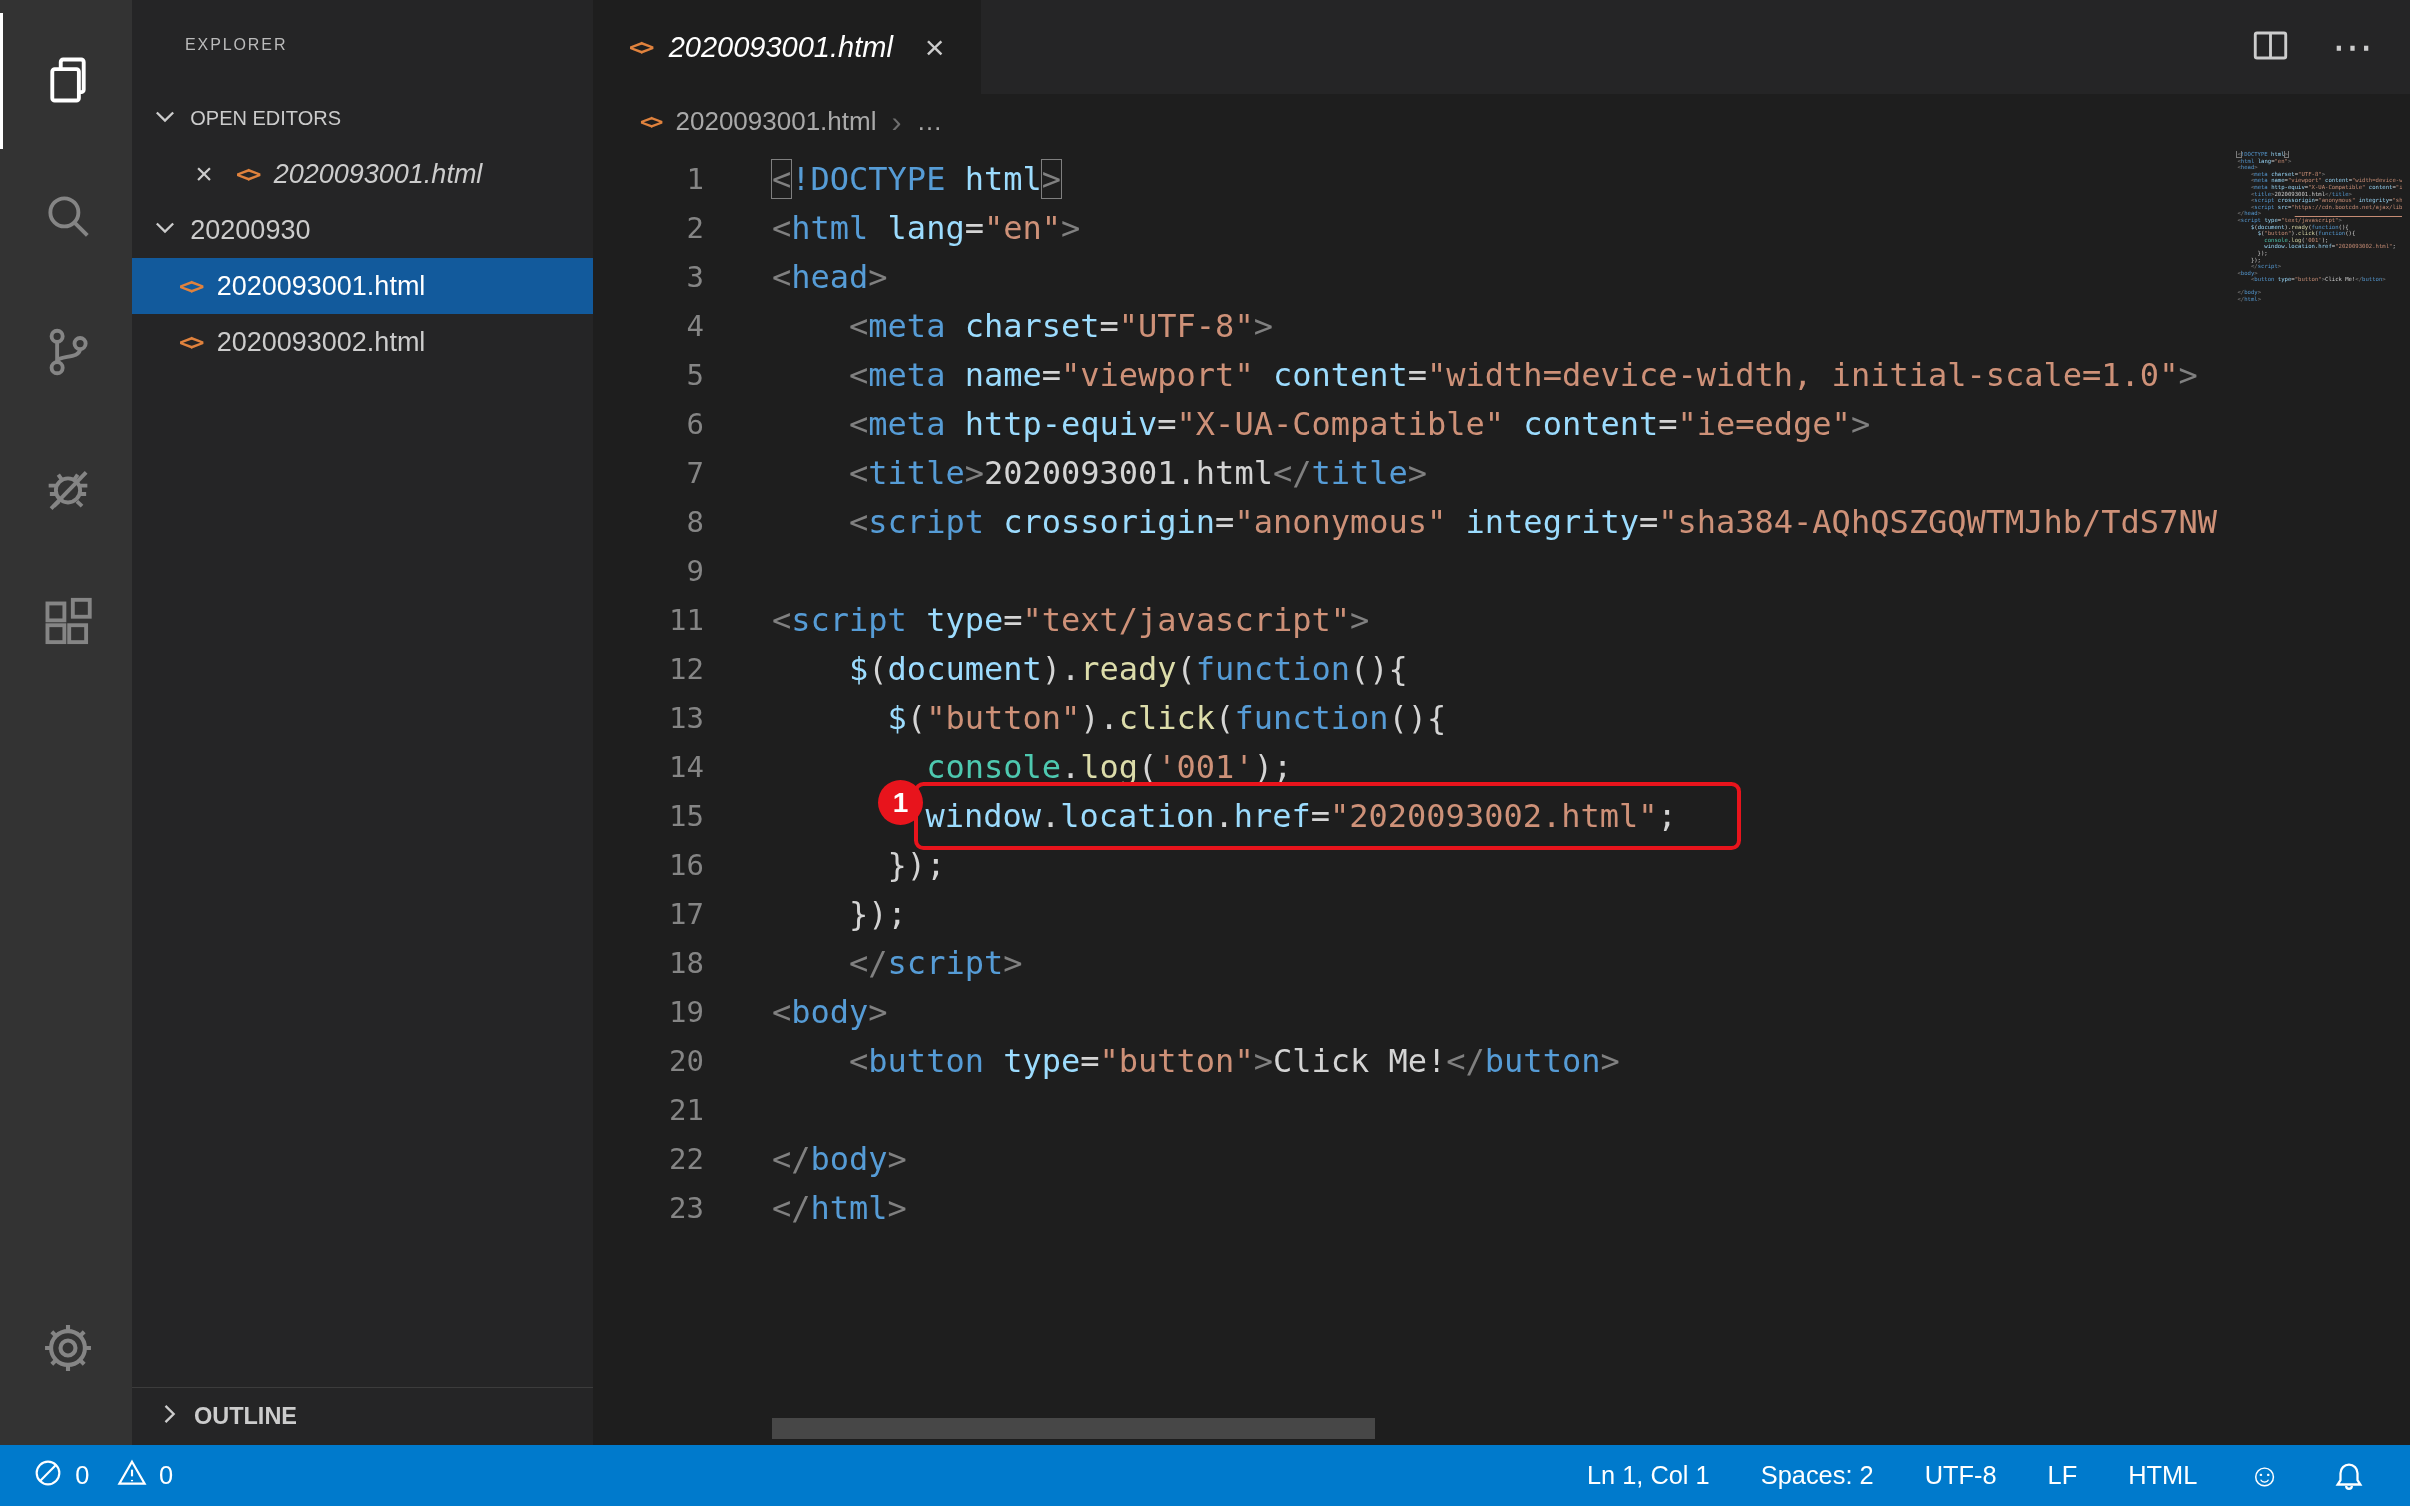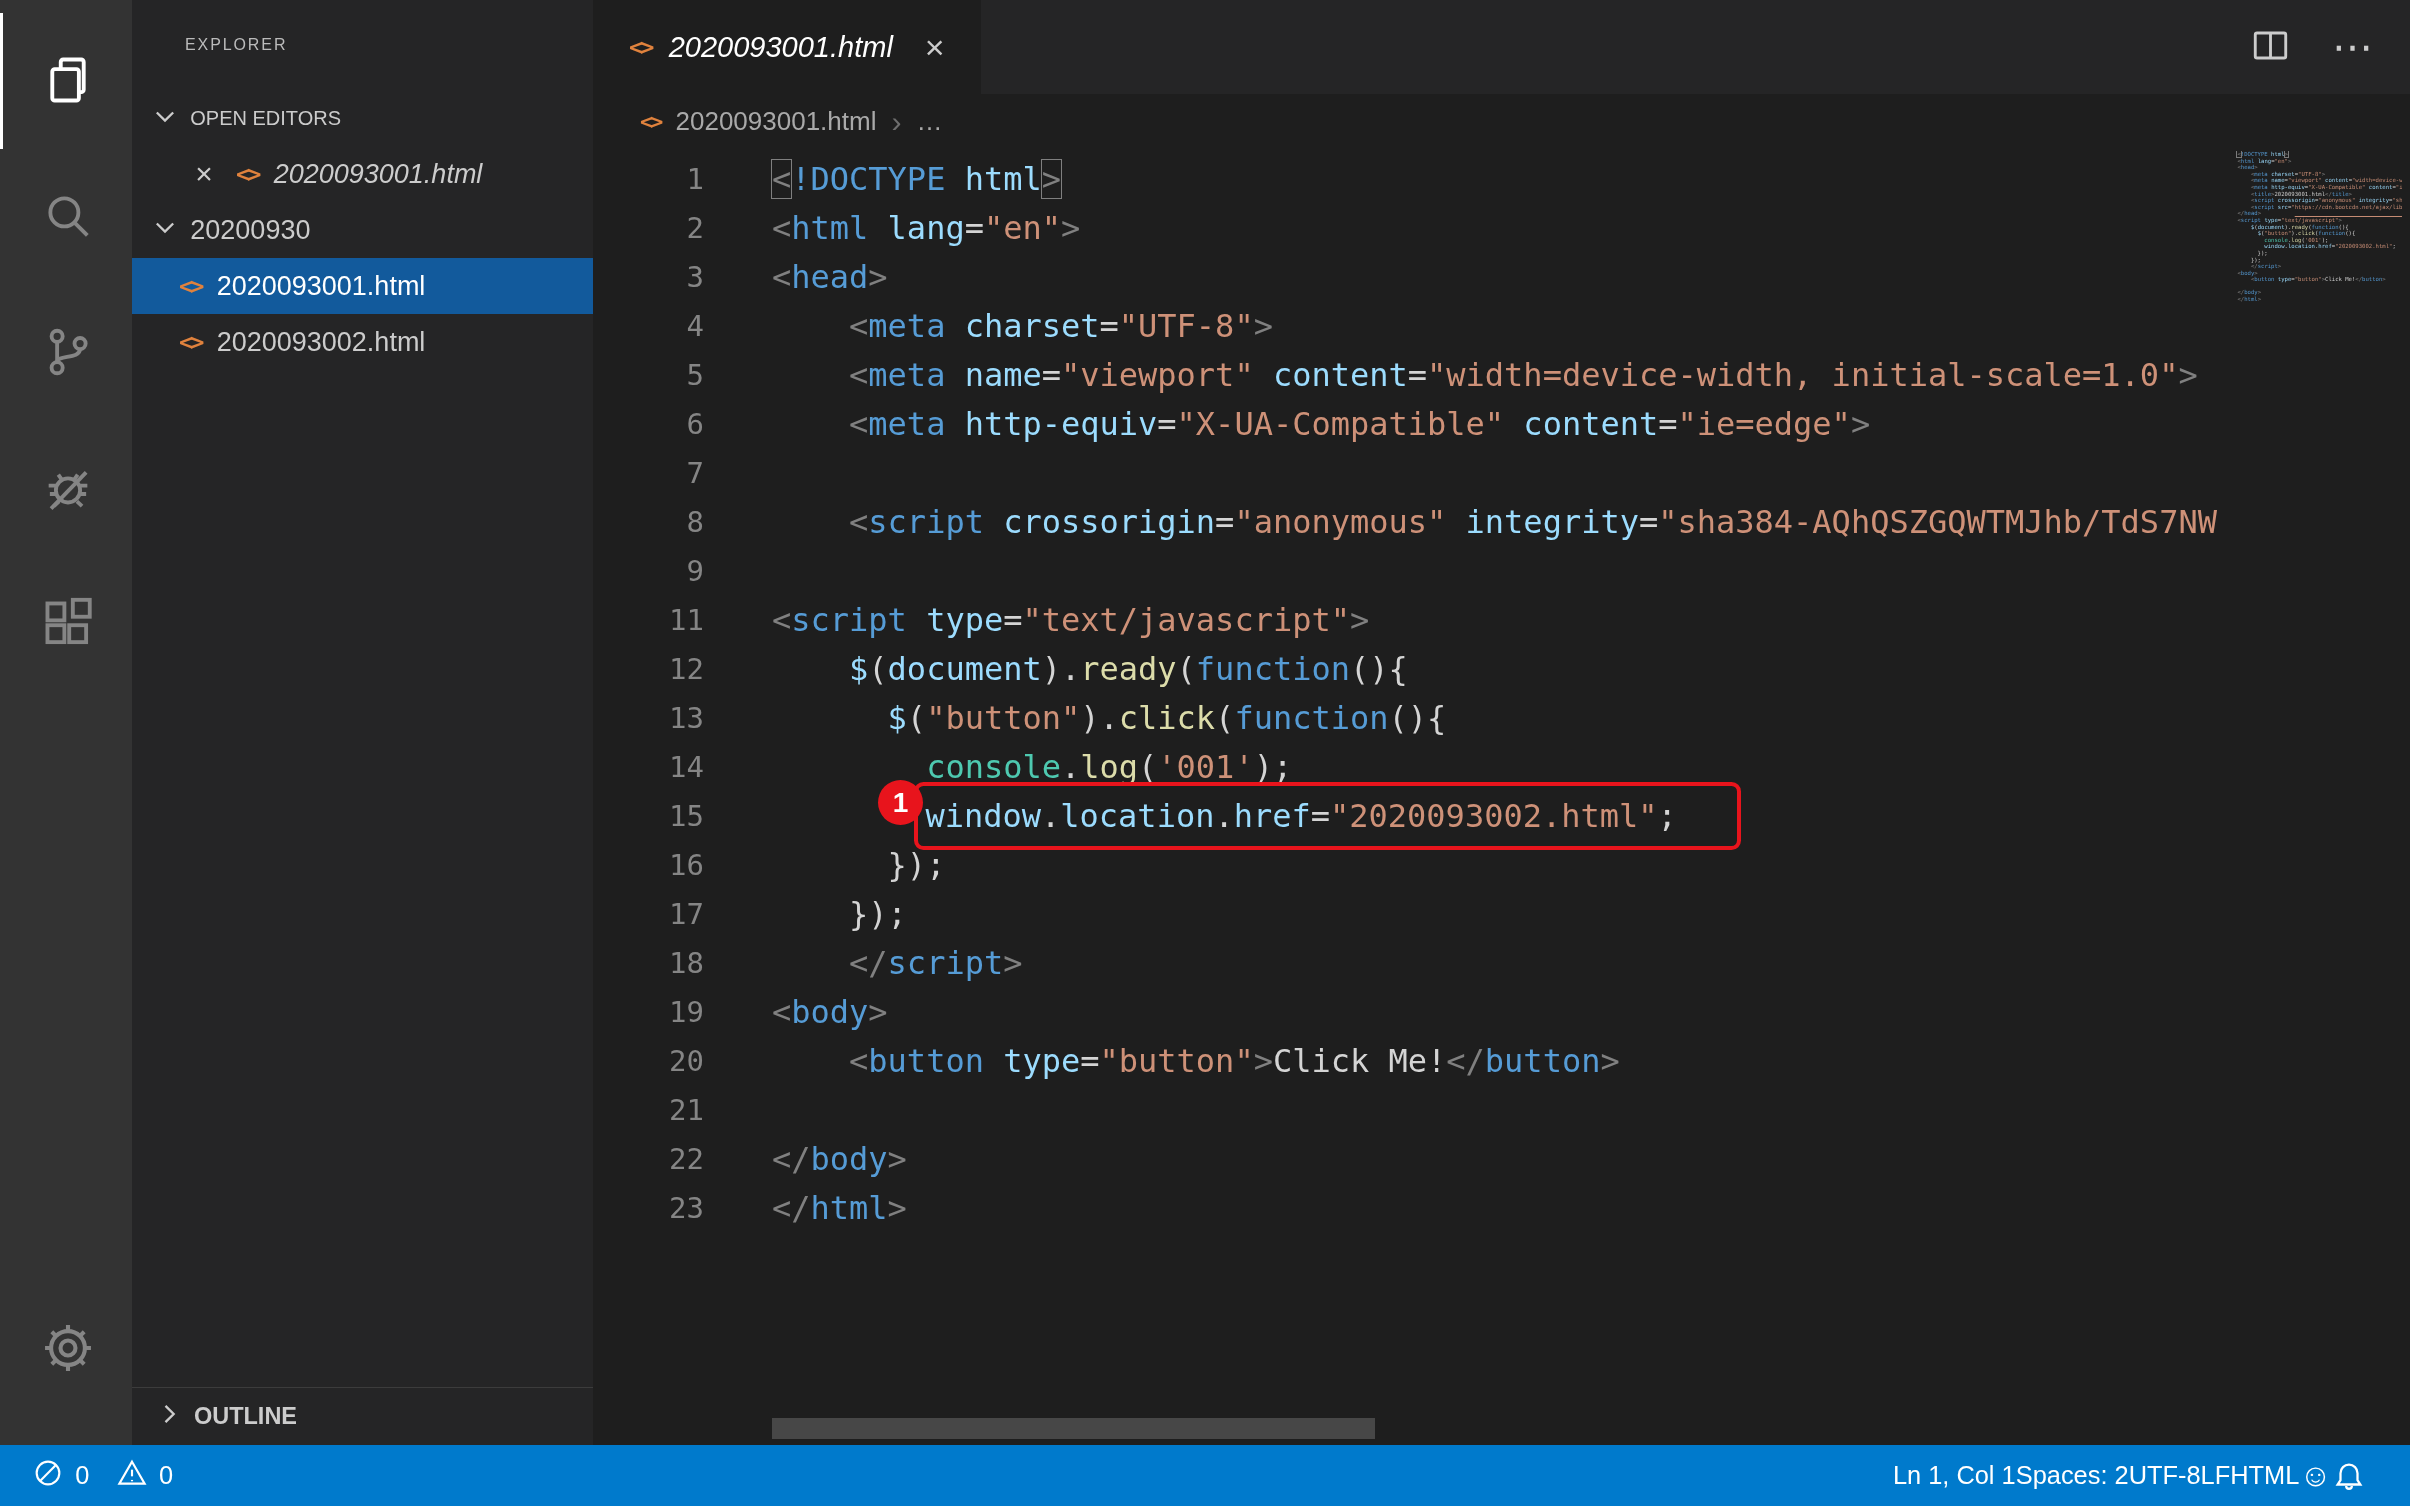--- a/index.html
+++ b/index.html
@@ -68,21 +68,21 @@
   .minimap .code-line{height:6.6px;line-height:6.6px}
   .minimap .code-text{padding-left:3.8px}
   .hscroll{position:absolute;left:179px;bottom:5.6px;width:603px;height:21px;background:rgba(121,121,121,.45);cursor:pointer}
 
   
   .status-bar{height:61px;background:#007acc;display:flex;align-items:center;color:#ffffff;font-size:25.4px;padding:0 19px}
   .sb-left{display:flex;align-items:center;gap:11.3px;padding-left:13px;cursor:pointer}
   .sb-left svg{width:32px;height:32px}
   .sb-left svg *{stroke:#ffffff}
   .sb-num{margin-right:15px}
-  .sb-right{margin-left:auto;display:flex;align-items:center;padding-right:26px}
+  .sb-right{margin-left:auto;display:flex;align-items:center;gap:51px;padding-right:26px}
   .sb-right span{cursor:pointer}
   .sb-right svg{width:34px;height:34px;display:block}
   .sb-right svg *{stroke:#ffffff}
   .smiley{font-size:32px}
 </style>
 </head>
 <body>
 
 <div class="app">
 
@@ -219,21 +219,21 @@
       <span>…</span>
     </div>
 
     <div class="code" id="code">
         <div class="code-line"><span class="ln">1</span><span class="code-text"><span class="tok-p tok-b">&lt;</span><span class="tok-t">!DOCTYPE</span><span class="tok-d"> </span><span class="tok-a">html</span><span class="tok-p tok-b">&gt;</span></span></div>
         <div class="code-line"><span class="ln">2</span><span class="code-text"><span class="tok-p">&lt;</span><span class="tok-t">html</span><span class="tok-d"> </span><span class="tok-a">lang</span><span class="tok-d">=</span><span class="tok-s">"en"</span><span class="tok-p">&gt;</span></span></div>
         <div class="code-line"><span class="ln">3</span><span class="code-text"><span class="tok-p">&lt;</span><span class="tok-t">head</span><span class="tok-p">&gt;</span></span></div>
         <div class="code-line"><span class="ln">4</span><span class="code-text"><span class="tok-d">    </span><span class="tok-p">&lt;</span><span class="tok-t">meta</span><span class="tok-d"> </span><span class="tok-a">charset</span><span class="tok-d">=</span><span class="tok-s">"UTF-8"</span><span class="tok-p">&gt;</span></span></div>
         <div class="code-line"><span class="ln">5</span><span class="code-text"><span class="tok-d">    </span><span class="tok-p">&lt;</span><span class="tok-t">meta</span><span class="tok-d"> </span><span class="tok-a">name</span><span class="tok-d">=</span><span class="tok-s">"viewport"</span><span class="tok-d"> </span><span class="tok-a">content</span><span class="tok-d">=</span><span class="tok-s">"width=device-width, initial-scale=1.0"</span><span class="tok-p">&gt;</span></span></div>
         <div class="code-line"><span class="ln">6</span><span class="code-text"><span class="tok-d">    </span><span class="tok-p">&lt;</span><span class="tok-t">meta</span><span class="tok-d"> </span><span class="tok-a">http-equiv</span><span class="tok-d">=</span><span class="tok-s">"X-UA-Compatible"</span><span class="tok-d"> </span><span class="tok-a">content</span><span class="tok-d">=</span><span class="tok-s">"ie=edge"</span><span class="tok-p">&gt;</span></span></div>
-        <div class="code-line"><span class="ln">7</span></div>
+        <div class="code-line"><span class="ln">7</span><span class="code-text"><span class="tok-d">    </span><span class="tok-p">&lt;</span><span class="tok-t">title</span><span class="tok-p">&gt;</span><span class="tok-d">2020093001.html</span><span class="tok-p">&lt;/</span><span class="tok-t">title</span><span class="tok-p">&gt;</span></span></div>
         <div class="code-line"><span class="ln">8</span><span class="code-text"><span class="tok-d">    </span><span class="tok-p">&lt;</span><span class="tok-t">script</span><span class="tok-d"> </span><span class="tok-a">crossorigin</span><span class="tok-d">=</span><span class="tok-s">"anonymous"</span><span class="tok-d"> </span><span class="tok-a">integrity</span><span class="tok-d">=</span><span class="tok-s">"sha384-AQhQSZGQWTMJhb/TdS7NW</span></span></div>
         <div class="code-line"><span class="ln">9</span></div>
         <div class="code-line"><span class="ln">11</span><span class="code-text"><span class="tok-p">&lt;</span><span class="tok-t">script</span><span class="tok-d"> </span><span class="tok-a">type</span><span class="tok-d">=</span><span class="tok-s">"text/javascript"</span><span class="tok-p">&gt;</span></span></div>
         <div class="code-line"><span class="ln">12</span><span class="code-text"><span class="tok-d">    </span><span class="tok-v">$</span><span class="tok-d">(</span><span class="tok-v">document</span><span class="tok-d">).</span><span class="tok-f">ready</span><span class="tok-d">(</span><span class="tok-k">function</span><span class="tok-d">(){</span></span></div>
         <div class="code-line"><span class="ln">13</span><span class="code-text"><span class="tok-d">      </span><span class="tok-v">$</span><span class="tok-d">(</span><span class="tok-s">"button"</span><span class="tok-d">).</span><span class="tok-f">click</span><span class="tok-d">(</span><span class="tok-k">function</span><span class="tok-d">(){</span></span></div>
         <div class="code-line"><span class="ln">14</span><span class="code-text"><span class="tok-d">        </span><span class="tok-c">console</span><span class="tok-d">.</span><span class="tok-f">log</span><span class="tok-d">(</span><span class="tok-s">'001'</span><span class="tok-d">);</span></span></div>
         <div class="code-line"><span class="ln">15</span><span class="code-text"><span class="tok-d">        </span><span class="anno-box"><span class="anno-badge">1</span><span class="tok-v">window</span><span class="tok-d">.</span><span class="tok-v">location</span><span class="tok-d">.</span><span class="tok-v">href</span><span class="tok-d">=</span><span class="tok-s">"2020093002.html"</span><span class="tok-d">;</span></span></span></div>
         <div class="code-line"><span class="ln">16</span><span class="code-text"><span class="tok-d">      });</span></span></div>
         <div class="code-line"><span class="ln">17</span><span class="code-text"><span class="tok-d">    });</span></span></div>
         <div class="code-line"><span class="ln">18</span><span class="code-text"><span class="tok-d">    </span><span class="tok-p">&lt;/</span><span class="tok-t">script</span><span class="tok-p">&gt;</span></span></div>

